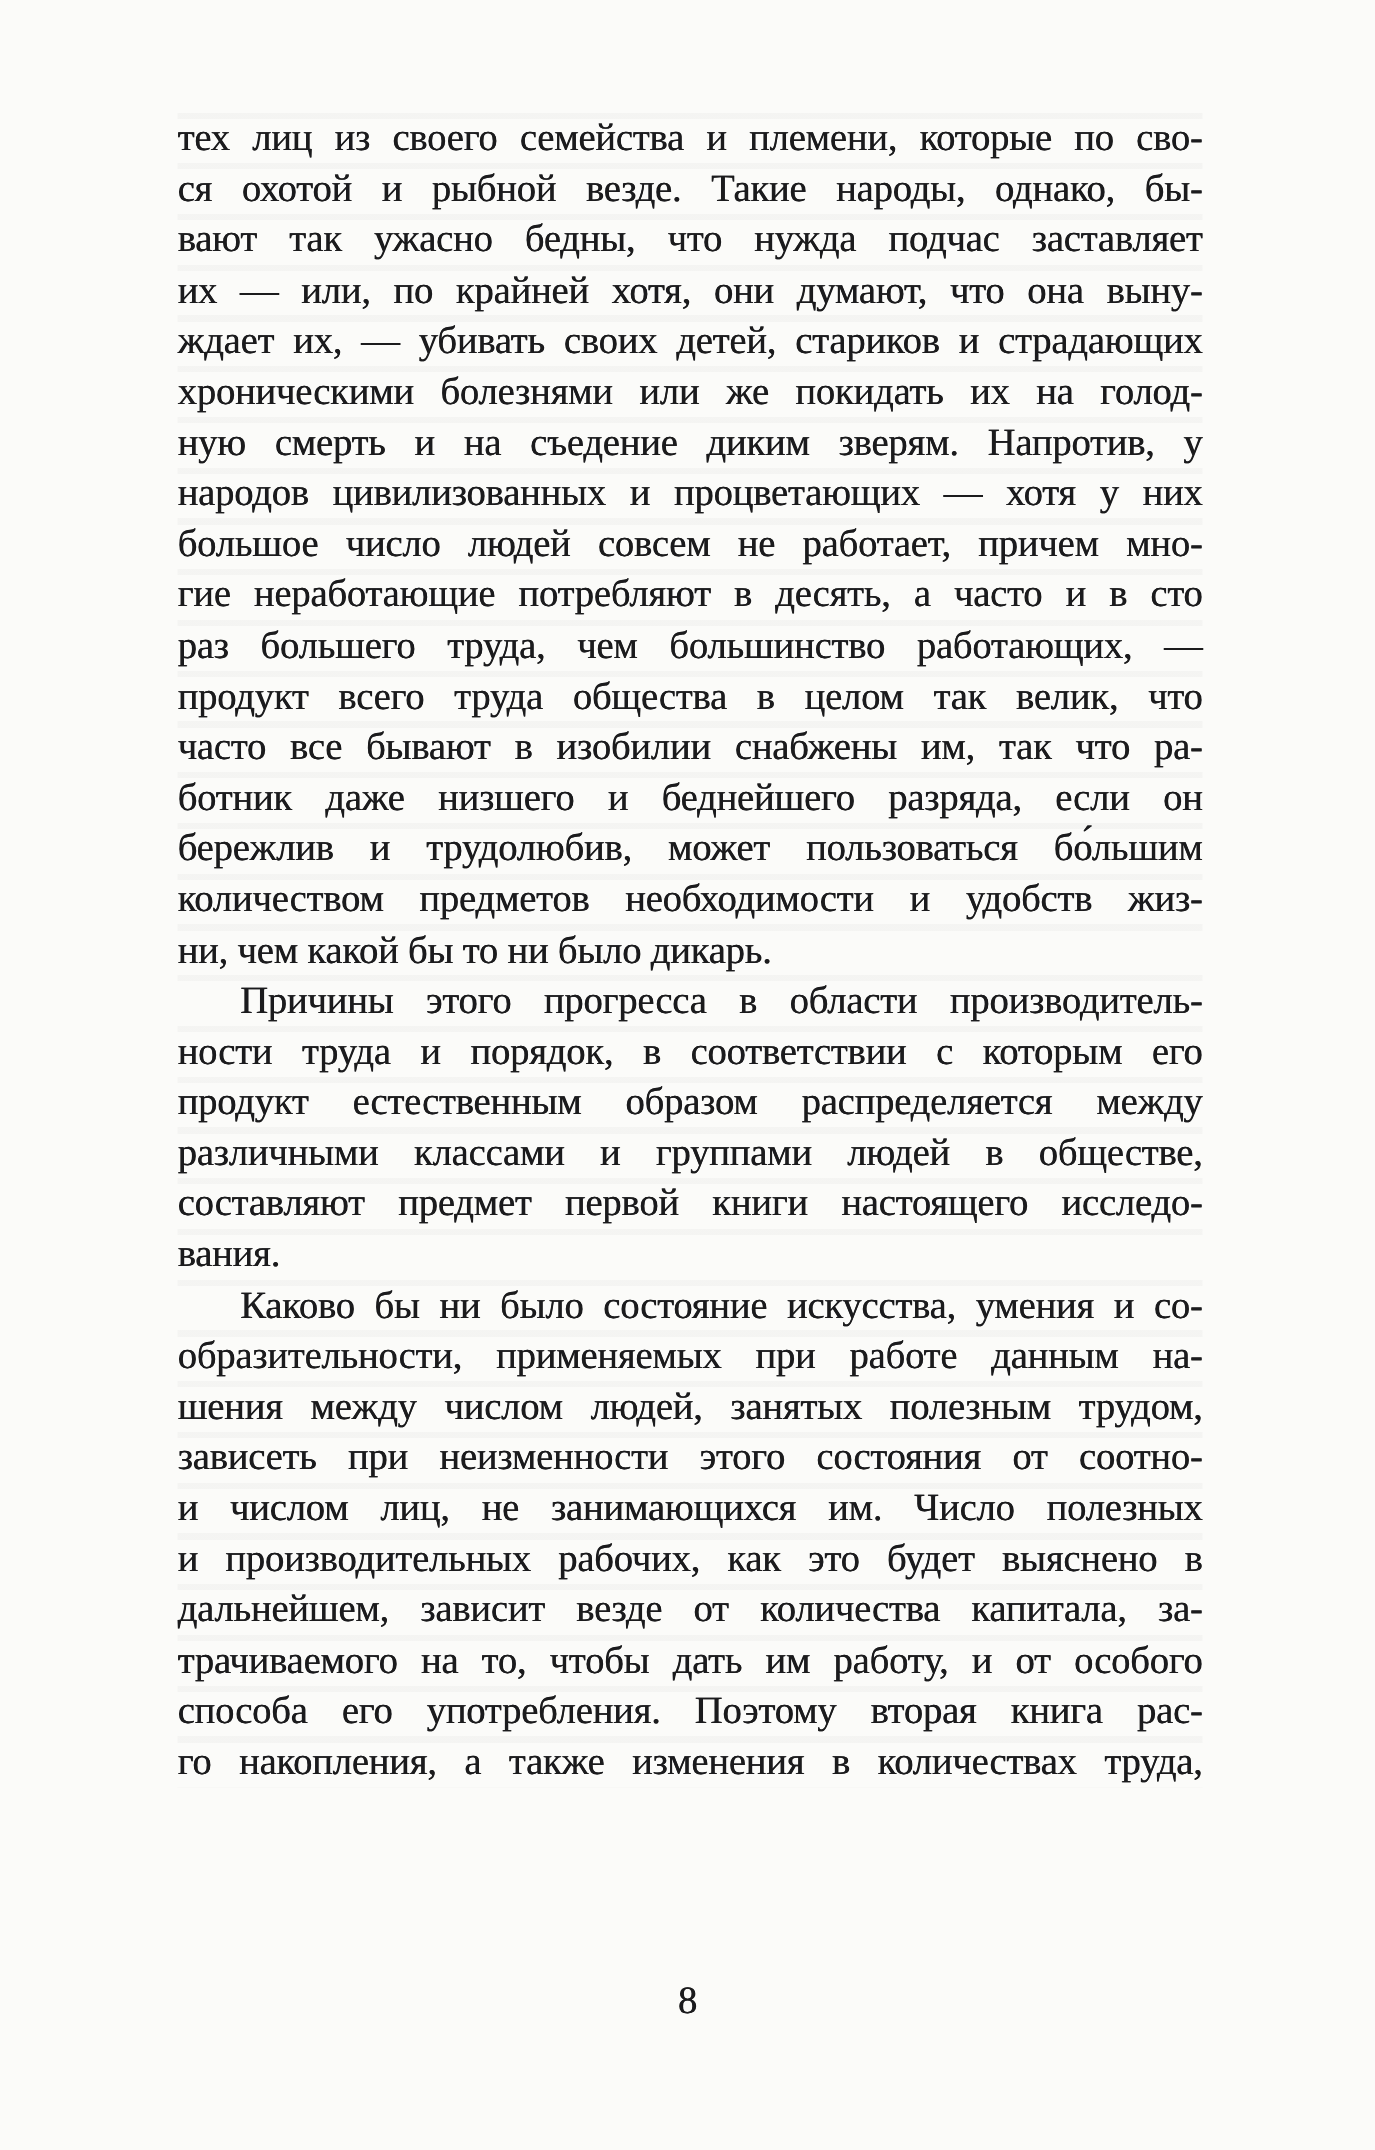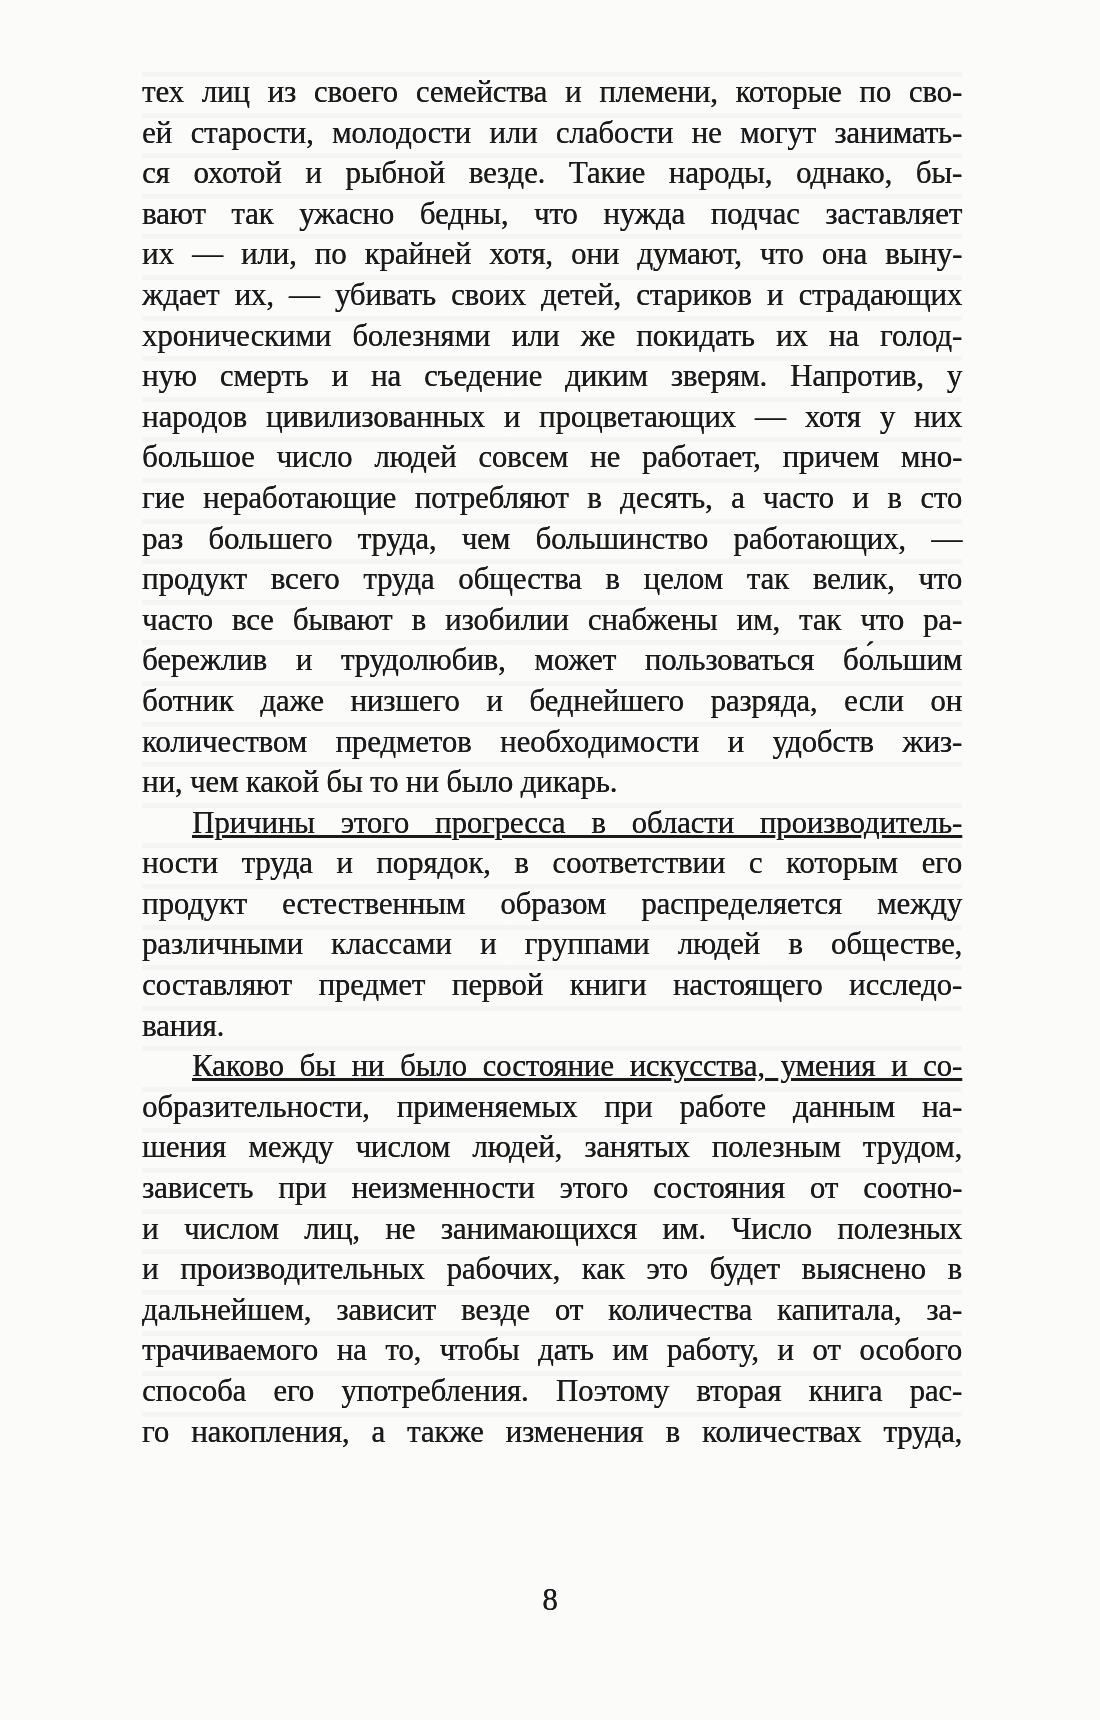--- a/index.html
+++ b/index.html
@@ -20,21 +20,21 @@
     overflow: hidden;
     position: relative;
   }
   .page {
     position: absolute;
     inset: 0;
   }
   .text-block {
     position: absolute;
     left: 142px;
-    top: 72px;
+    top: 90px;
     width: 820px;
     
     background-image: repeating-linear-gradient(
       to bottom,
       rgba(130,130,130,0.055) 0px,
       rgba(130,130,130,0.055) 5px,
       transparent 5px,
       transparent 40.6px
     );
   }
@@ -43,21 +43,20 @@
     line-height: 40.6px;
     font-size: 31px;
     letter-spacing: -0.2px;
     white-space: nowrap;
     text-align: justify;
     text-align-last: justify;
     text-shadow: 0.3px 0 0 currentColor; 
   }
   .line.indent {
     text-indent: 50px;
-    text-decoration: underline;
   }
   .line.para-end {
     text-align: right;
     text-align-last: left;
   }
   .page-number {
     position: absolute;
     left: 0;
     top: 1580px;
     width: 1100px;
@@ -66,35 +65,34 @@
     line-height: 40px;
     text-shadow: 0.3px 0 0 currentColor;
   }
 </style>
 </head>
 <body>
 
 <div class="page">
   <div class="text-block" id="text-block">
       <div class="line">тех лиц из своего семейства и племени, которые по сво-</div>
-      <div class="line">ей старости, молодости или слабости не могут занимать-</div>
       <div class="line">ся охотой и рыбной везде. Такие народы, однако, бы-</div>
       <div class="line">вают так ужасно бедны, что нужда подчас заставляет</div>
       <div class="line">их — или, по крайней хотя, они думают, что она выну-</div>
       <div class="line">ждает их, — убивать своих детей, стариков и страдающих</div>
       <div class="line">хроническими болезнями или же покидать их на голод-</div>
       <div class="line">ную смерть и на съедение диким зверям. Напротив, у</div>
       <div class="line">народов цивилизованных и процветающих — хотя у них</div>
       <div class="line">большое число людей совсем не работает, причем мно-</div>
       <div class="line">гие неработающие потребляют в десять, а часто и в сто</div>
       <div class="line">раз большего труда, чем большинство работающих, —</div>
       <div class="line">продукт всего труда общества в целом так велик, что</div>
       <div class="line">часто все бывают в изобилии снабжены им, так что ра-</div>
+      <div class="line">ботник даже низшего и беднейшего разряда, если он</div>
       <div class="line">бережлив и трудолюбив, может пользоваться бо́льшим</div>
-      <div class="line">ботник даже низшего и беднейшего разряда, если он</div>
       <div class="line">количеством предметов необходимости и удобств жиз-</div>
       <div class="line para-end">ни, чем какой бы то ни было дикарь.</div>
       <div class="line indent">Причины этого прогресса в области производитель-</div>
       <div class="line">ности труда и порядок, в соответствии с которым его</div>
       <div class="line">продукт естественным образом распределяется между</div>
       <div class="line">различными классами и группами людей в обществе,</div>
       <div class="line">составляют предмет первой книги настоящего исследо-</div>
       <div class="line para-end">вания.</div>
       <div class="line indent">Каково бы ни было состояние искусства, умения и со-</div>
       <div class="line">образительности, применяемых при работе данным на-</div>

